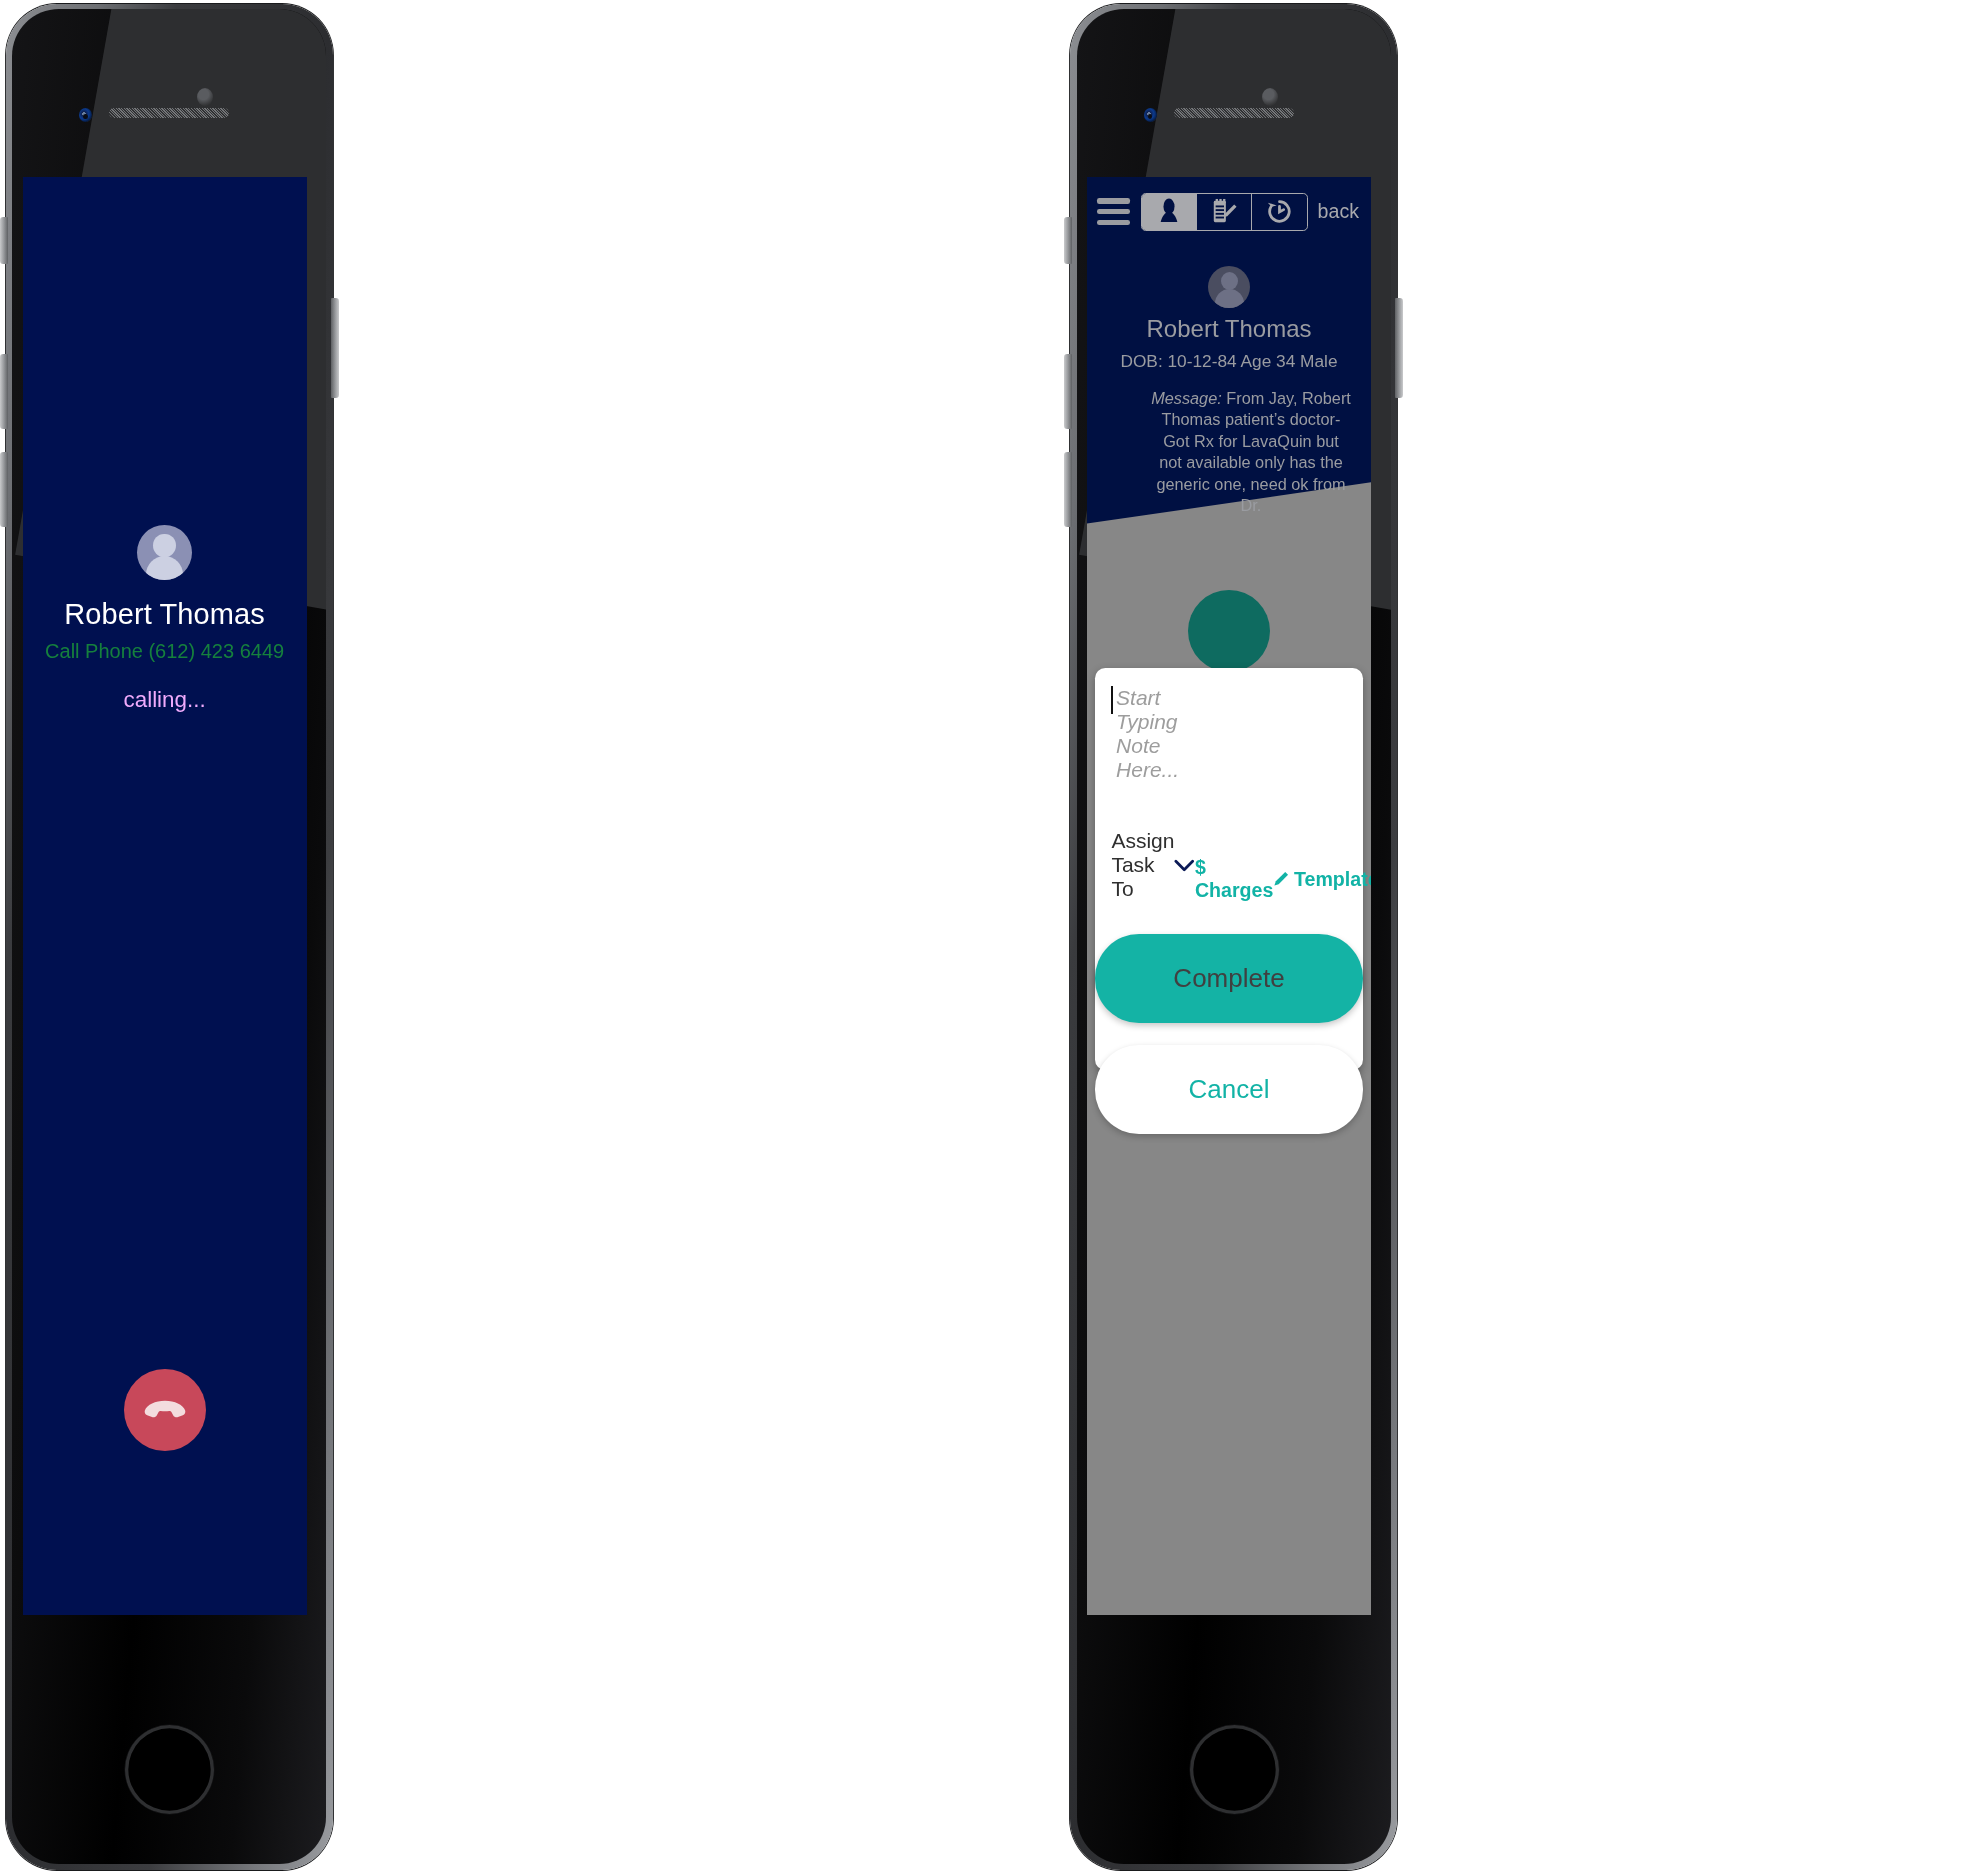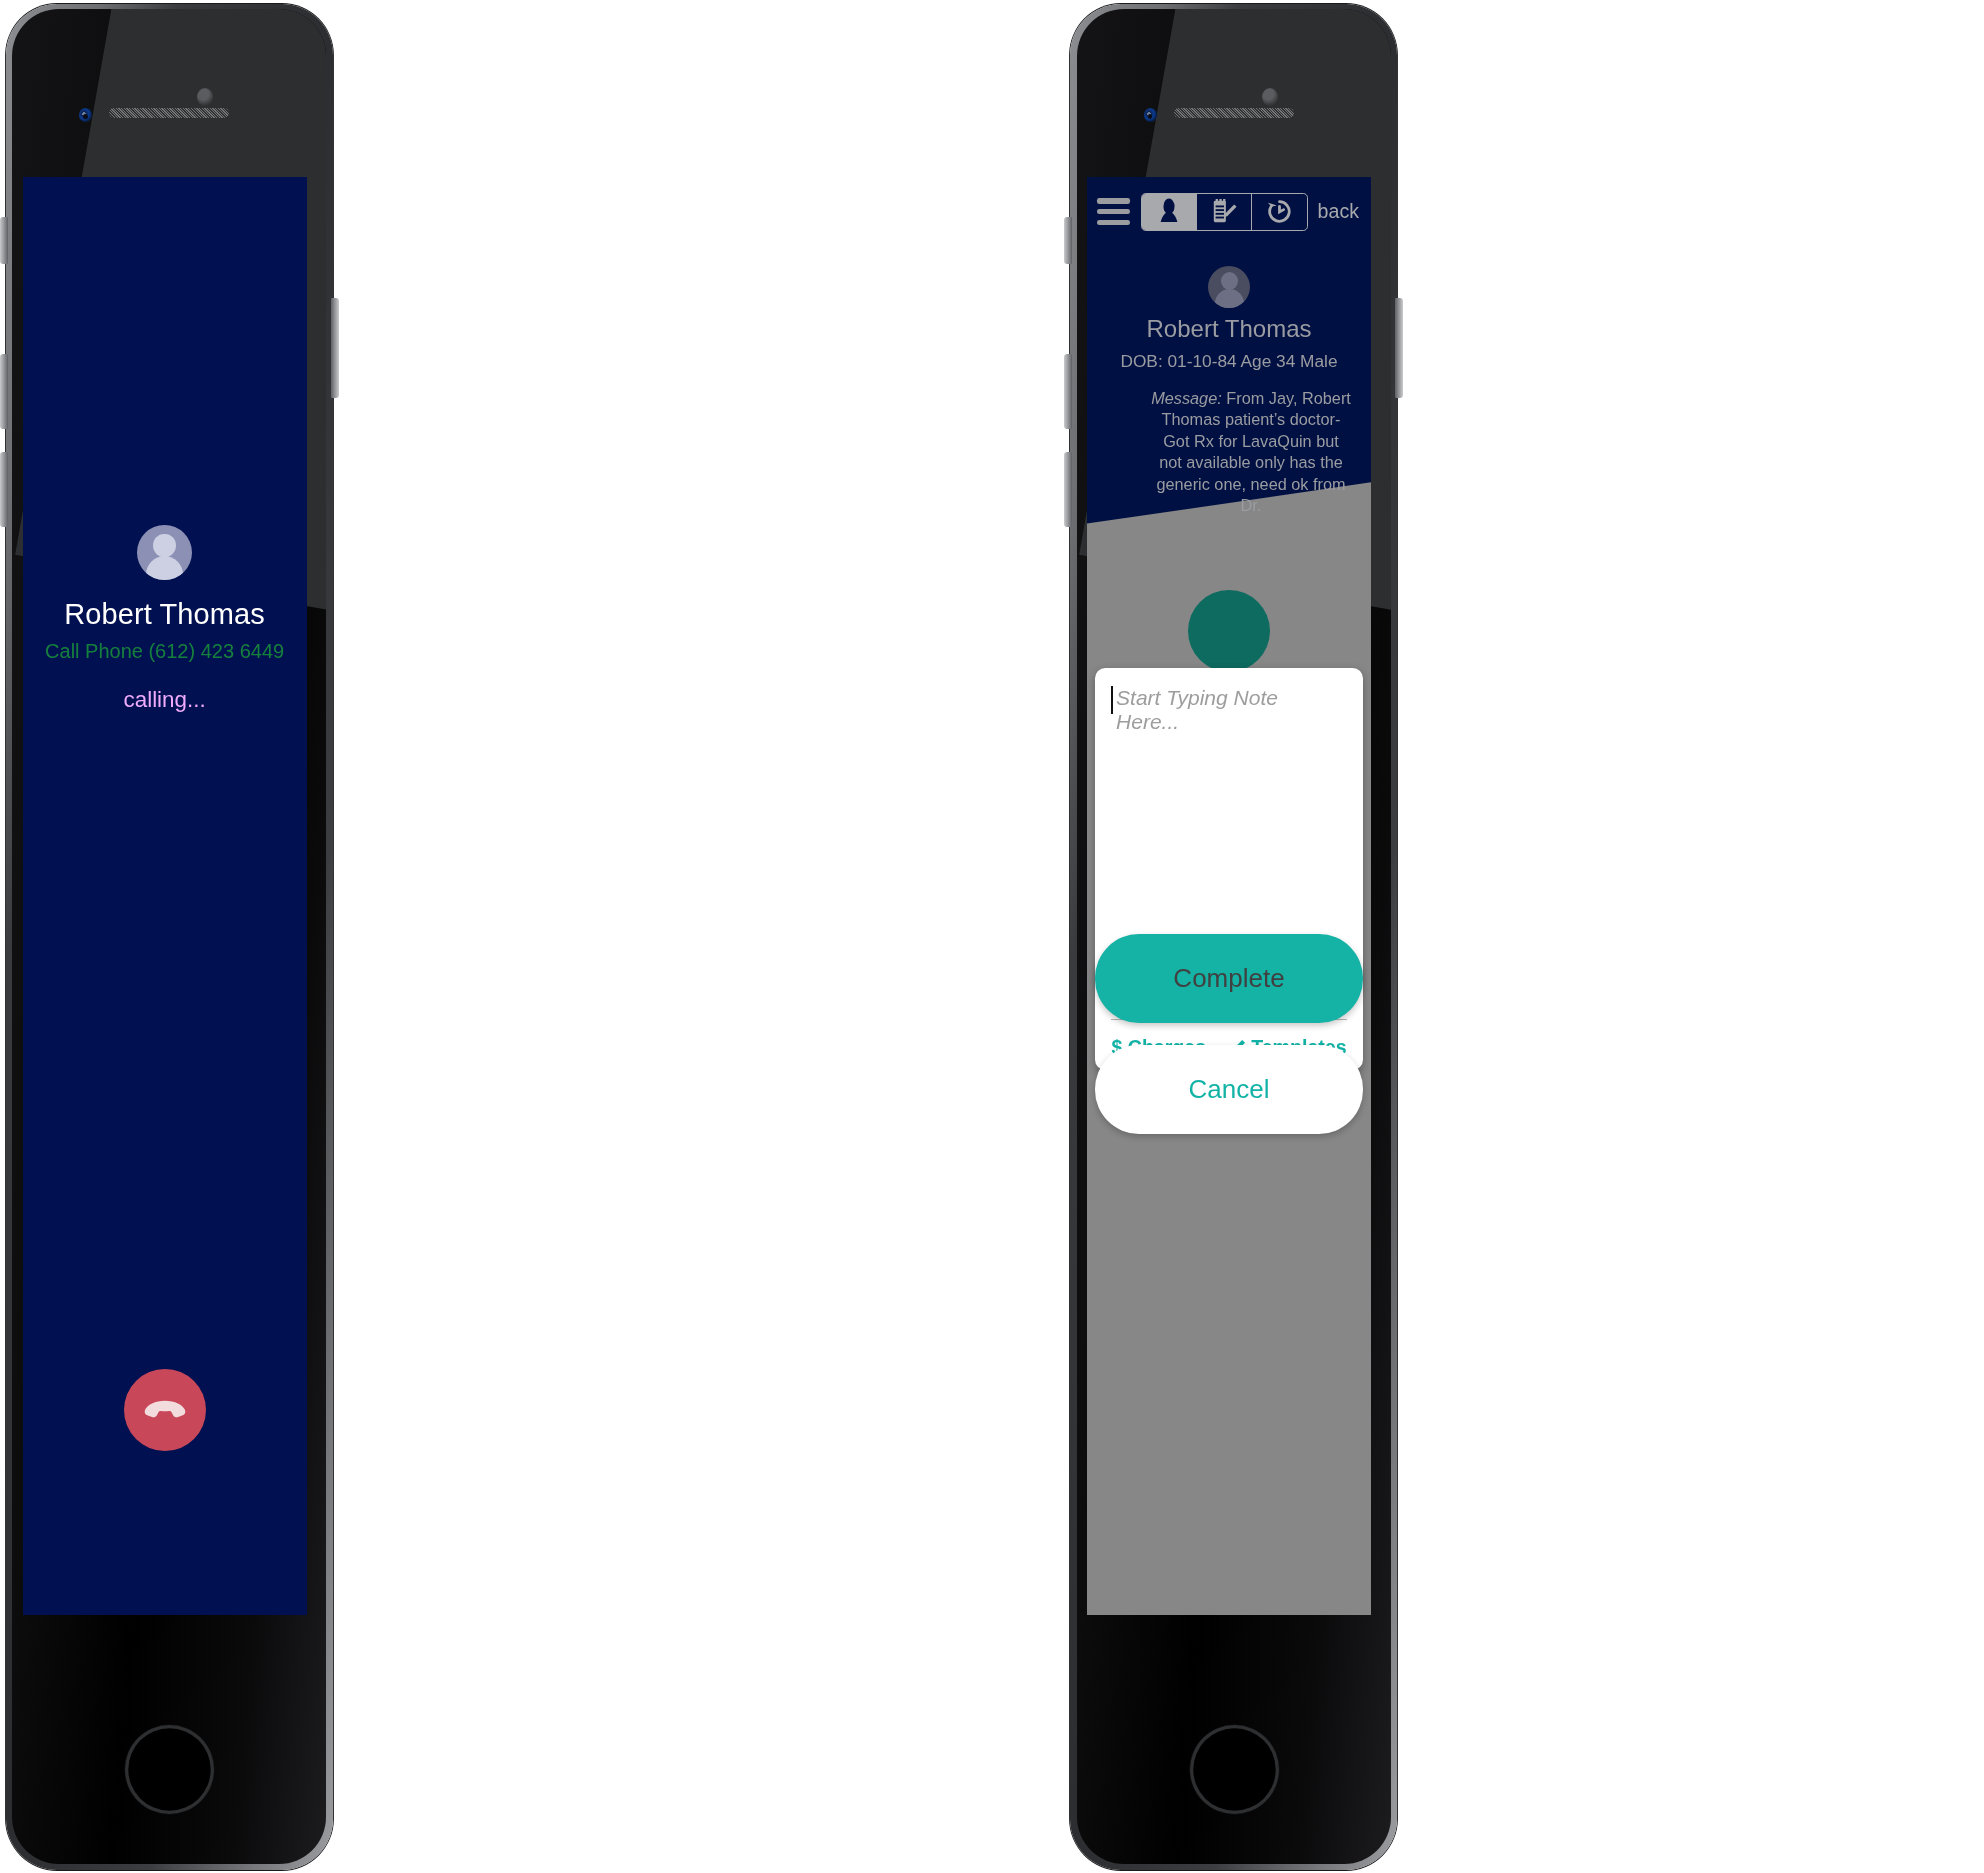--- a/index.html
+++ b/index.html
@@ -76,21 +76,21 @@
   .pat-avatar .head{position:absolute;left:50%;margin-left:-8.4px;top:6.5px;width:17px;height:18px;border-radius:50%;background:#6d7085;}
   .pat-avatar .body{position:absolute;left:50%;margin-left:-14.5px;top:23.4px;width:29px;height:26px;border-radius:14.5px 14.5px 0 0;background:#6d7085;}
   .pat-name{position:absolute;left:0;right:0;top:138px;text-align:center;color:#9a9ca1;font-size:24px;}
   .pat-meta{position:absolute;left:0;right:0;top:174px;text-align:center;color:#9a9ca1;font-size:17.3px;}
   .pat-msg{position:absolute;left:19.6px;right:19.6px;top:211px;text-align:center;color:#9a9ca1;font-size:16.3px;line-height:1.32;margin-left:44px;}
   .pat-msg i{font-style:italic;}
   .hidden-line{position:absolute;left:12px;right:12px;top:738px;color:#141414;font-size:16.3px;white-space:nowrap;overflow:hidden;}
 
   
   .note-card{position:absolute;left:8.4px;right:8.4px;top:491px;height:402px;background:#fff;border-radius:10.3px;
-    box-shadow:0 3.3px 8.4px rgba(0,0,0,.30);display:flex;flex-direction:column;padding:16px 16px 11.2px 16px;box-sizing:border-box;}
+    box-shadow:0 3.3px 8.4px rgba(0,0,0,.30);display:flex;flex-direction:row;padding:16px 16px 11.2px 16px;box-sizing:border-box;}
   .note-input{flex:1;position:relative;}
   .caret{position:absolute;left:0;top:2.8px;width:1.9px;height:28px;background:#111;}
   .note-ph{position:absolute;left:4.7px;top:2.8px;color:#9d9d9d;font-size:21px;font-style:italic;}
   .assign-row{display:flex;align-items:center;justify-content:space-between;border-bottom:1.4px solid #b9b9b9;padding-bottom:10.3px;}
   .assign-lbl{color:#2f2f2f;font-size:21px;}
   .chev{width:20.5px;height:13px;flex:none;}
   .act-row{display:flex;align-items:center;justify-content:space-between;margin-top:16px;}
   .act{color:#12b3a6;font-size:19.6px;font-weight:bold;display:flex;align-items:center;gap:4.7px;cursor:pointer;}
   .act svg{flex:none;}
 
@@ -201,21 +201,21 @@
           </div>
 
           <div class="backlink">back</div>
         </div>
 
         <div class="pat-avatar">
           <div class="head"></div>
             <div class="body"></div>
         </div>
         <div class="pat-name">Robert Thomas</div>
-        <div class="pat-meta">DOB: 01-10-84   Age 34   Male</div>
+        <div class="pat-meta">DOB: 10-12-84   Age 34   Male</div>
 
         <div class="pat-msg">
           <i>Message:</i><span> From Jay, Robert Thomas patient’s doctor- Got Rx for LavaQuin but not available only has the generic one, need ok from Dr.</span>
         </div>
 
         <div class="hidden-line">I speak with Robert Thomas Caller 2: This is Bob, Caller</div>
 
         <div class="note-card">
           <div class="note-input">
             <div class="caret"></div>

